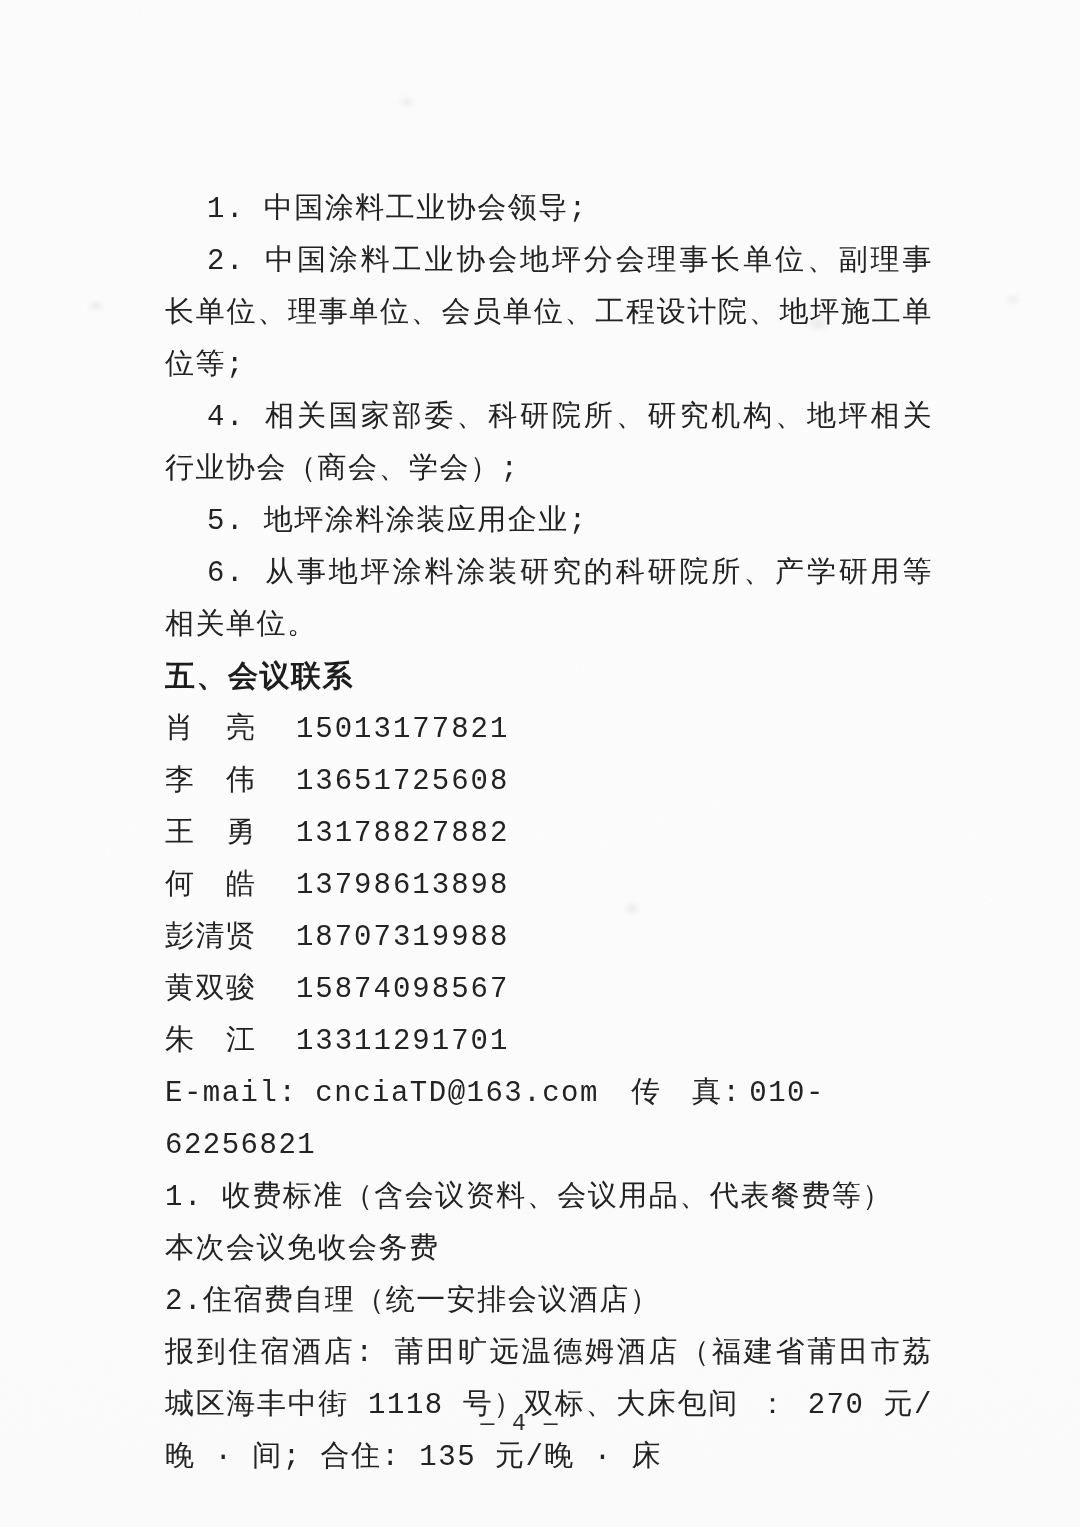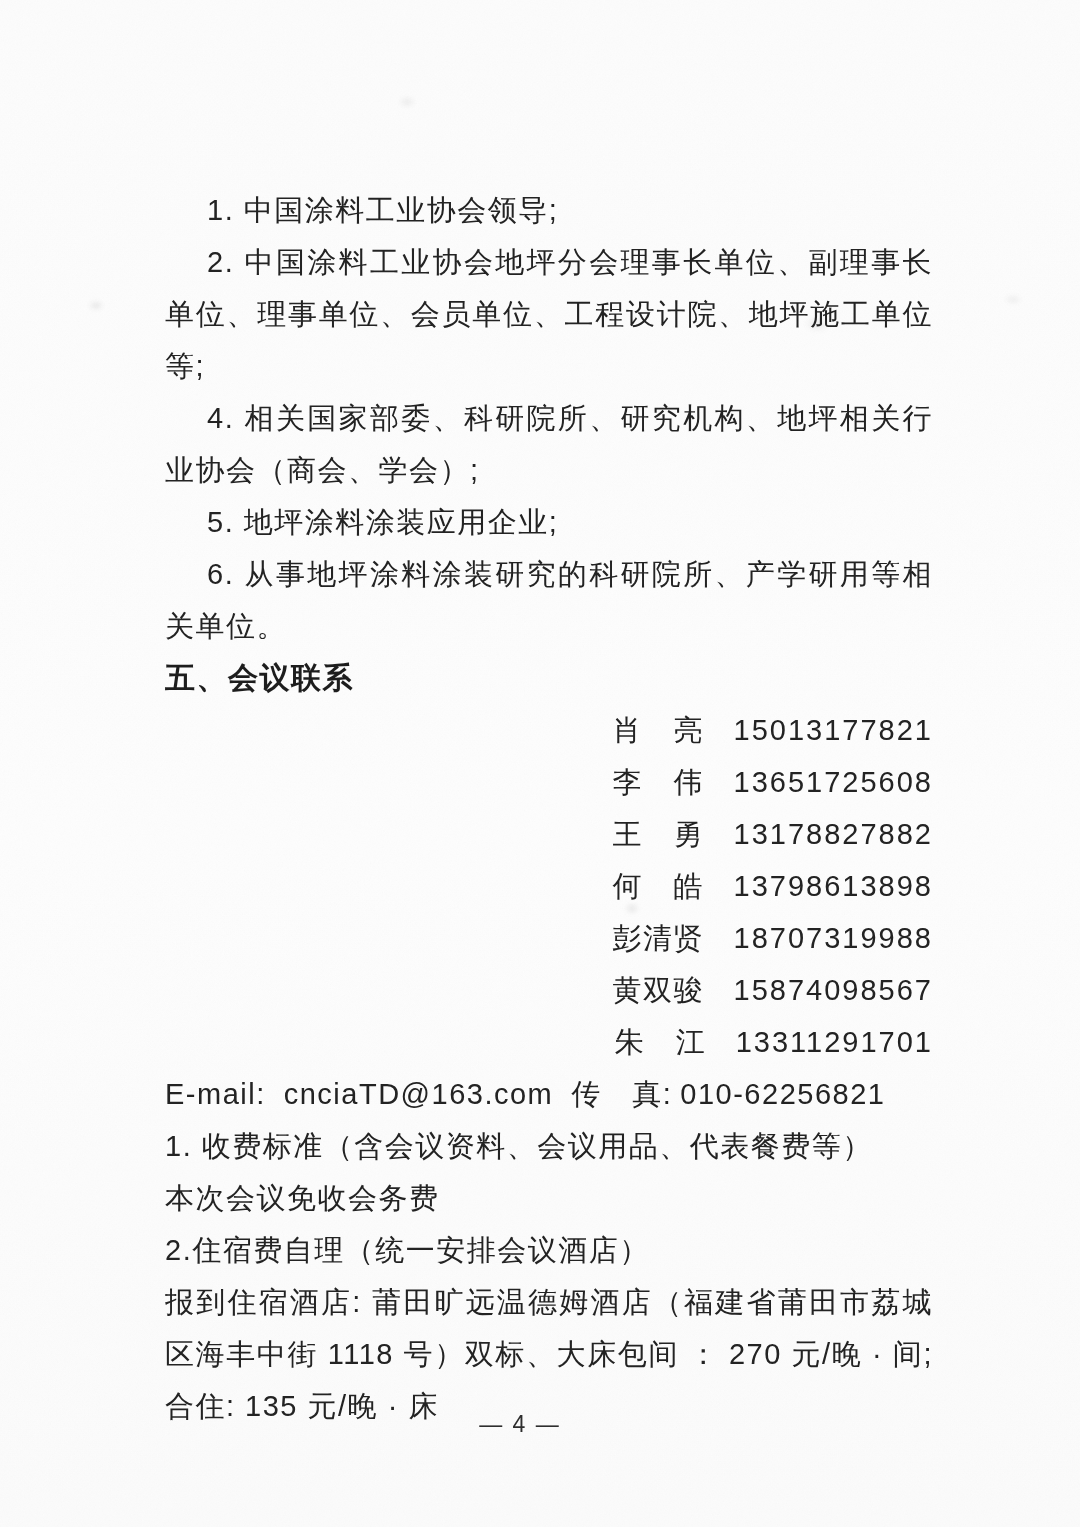--- a/index.html
+++ b/index.html
@@ -6,21 +6,21 @@
     margin: 0;
     padding: 0;
     background: #ffffff;
   }
   .page {
     position: relative;
     width: 1080px;
     height: 1527px;
     background: linear-gradient(180deg, #fcfcfc 0%, #fdfdfd 55%, #fbfbfb 100%);
     overflow: hidden;
-    font-family: Liberation Sans, sans-serif;
+    font-family: Liberation Mono, monospace;
     color: #232323;
   }
   .noise-svg {
     position: absolute;
     left: 0; top: 0;
     width: 100%; height: 100%;
     pointer-events: none;
   }
   .smudge {
     position: absolute;
@@ -49,33 +49,33 @@
   .item {
     text-indent: 42px;
     text-align: justify;
   }
   .section-heading {
     font-size: 30px;
     font-weight: bold;
     padding-left: 8px;
     color: #1d1d1d;
   }
-  .contact-row { padding-left: 60px; text-align: right; }
+  .contact-row { padding-left: 60px; }
   .cname {
     display: inline-block;
     width: 92px;
   }
   .cphone {
     display: inline-block;
     margin-left: 20px;
     letter-spacing: 2px;
   }
   .email-line { padding-left: 40px; }
   .email-label { margin-right: 18px; }
-  .fax-label { margin-left: 18px; margin-right: 8px; }
+  .fax-label { margin-left: 32px; margin-right: 8px; }
 
   .fee-item1 { padding-left: 28px; }
   .fee-note  { padding-left: 67px; }
   .fee-item2 { padding-left: 25px; }
   .hotel     { text-align: justify; }
 
   .footer {
     position: absolute;
     left: 0;
     top: 1404px;

